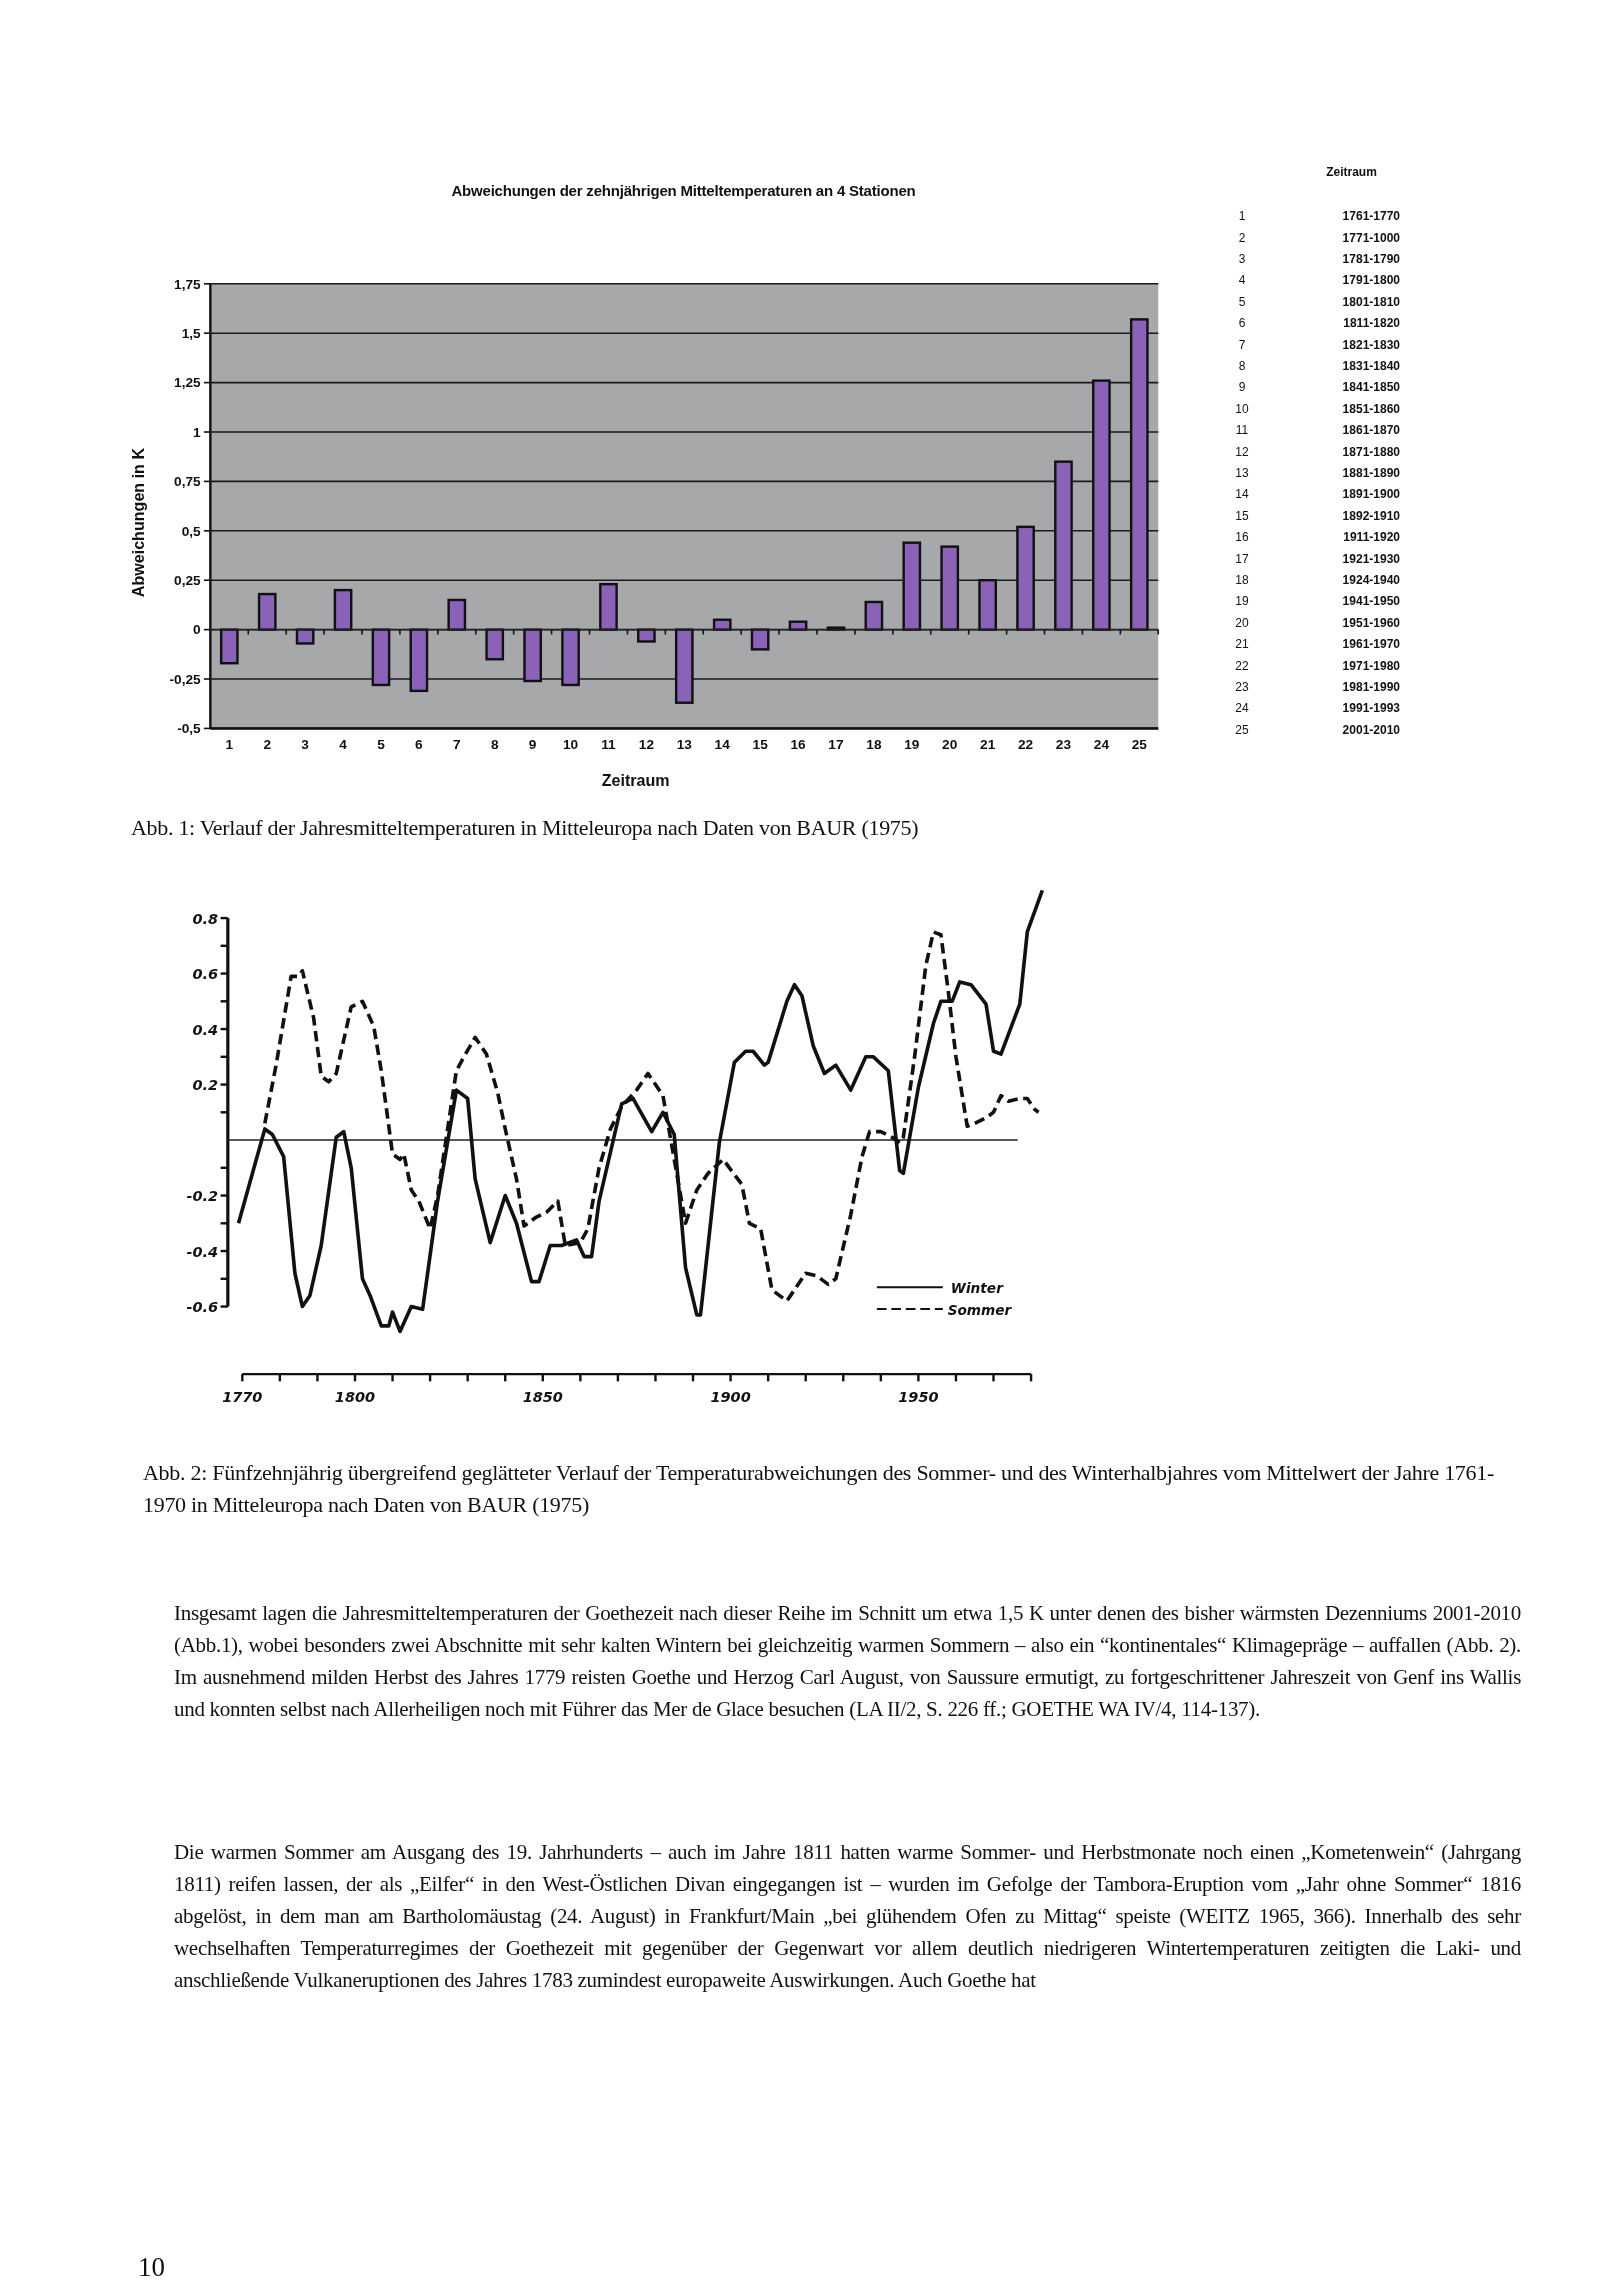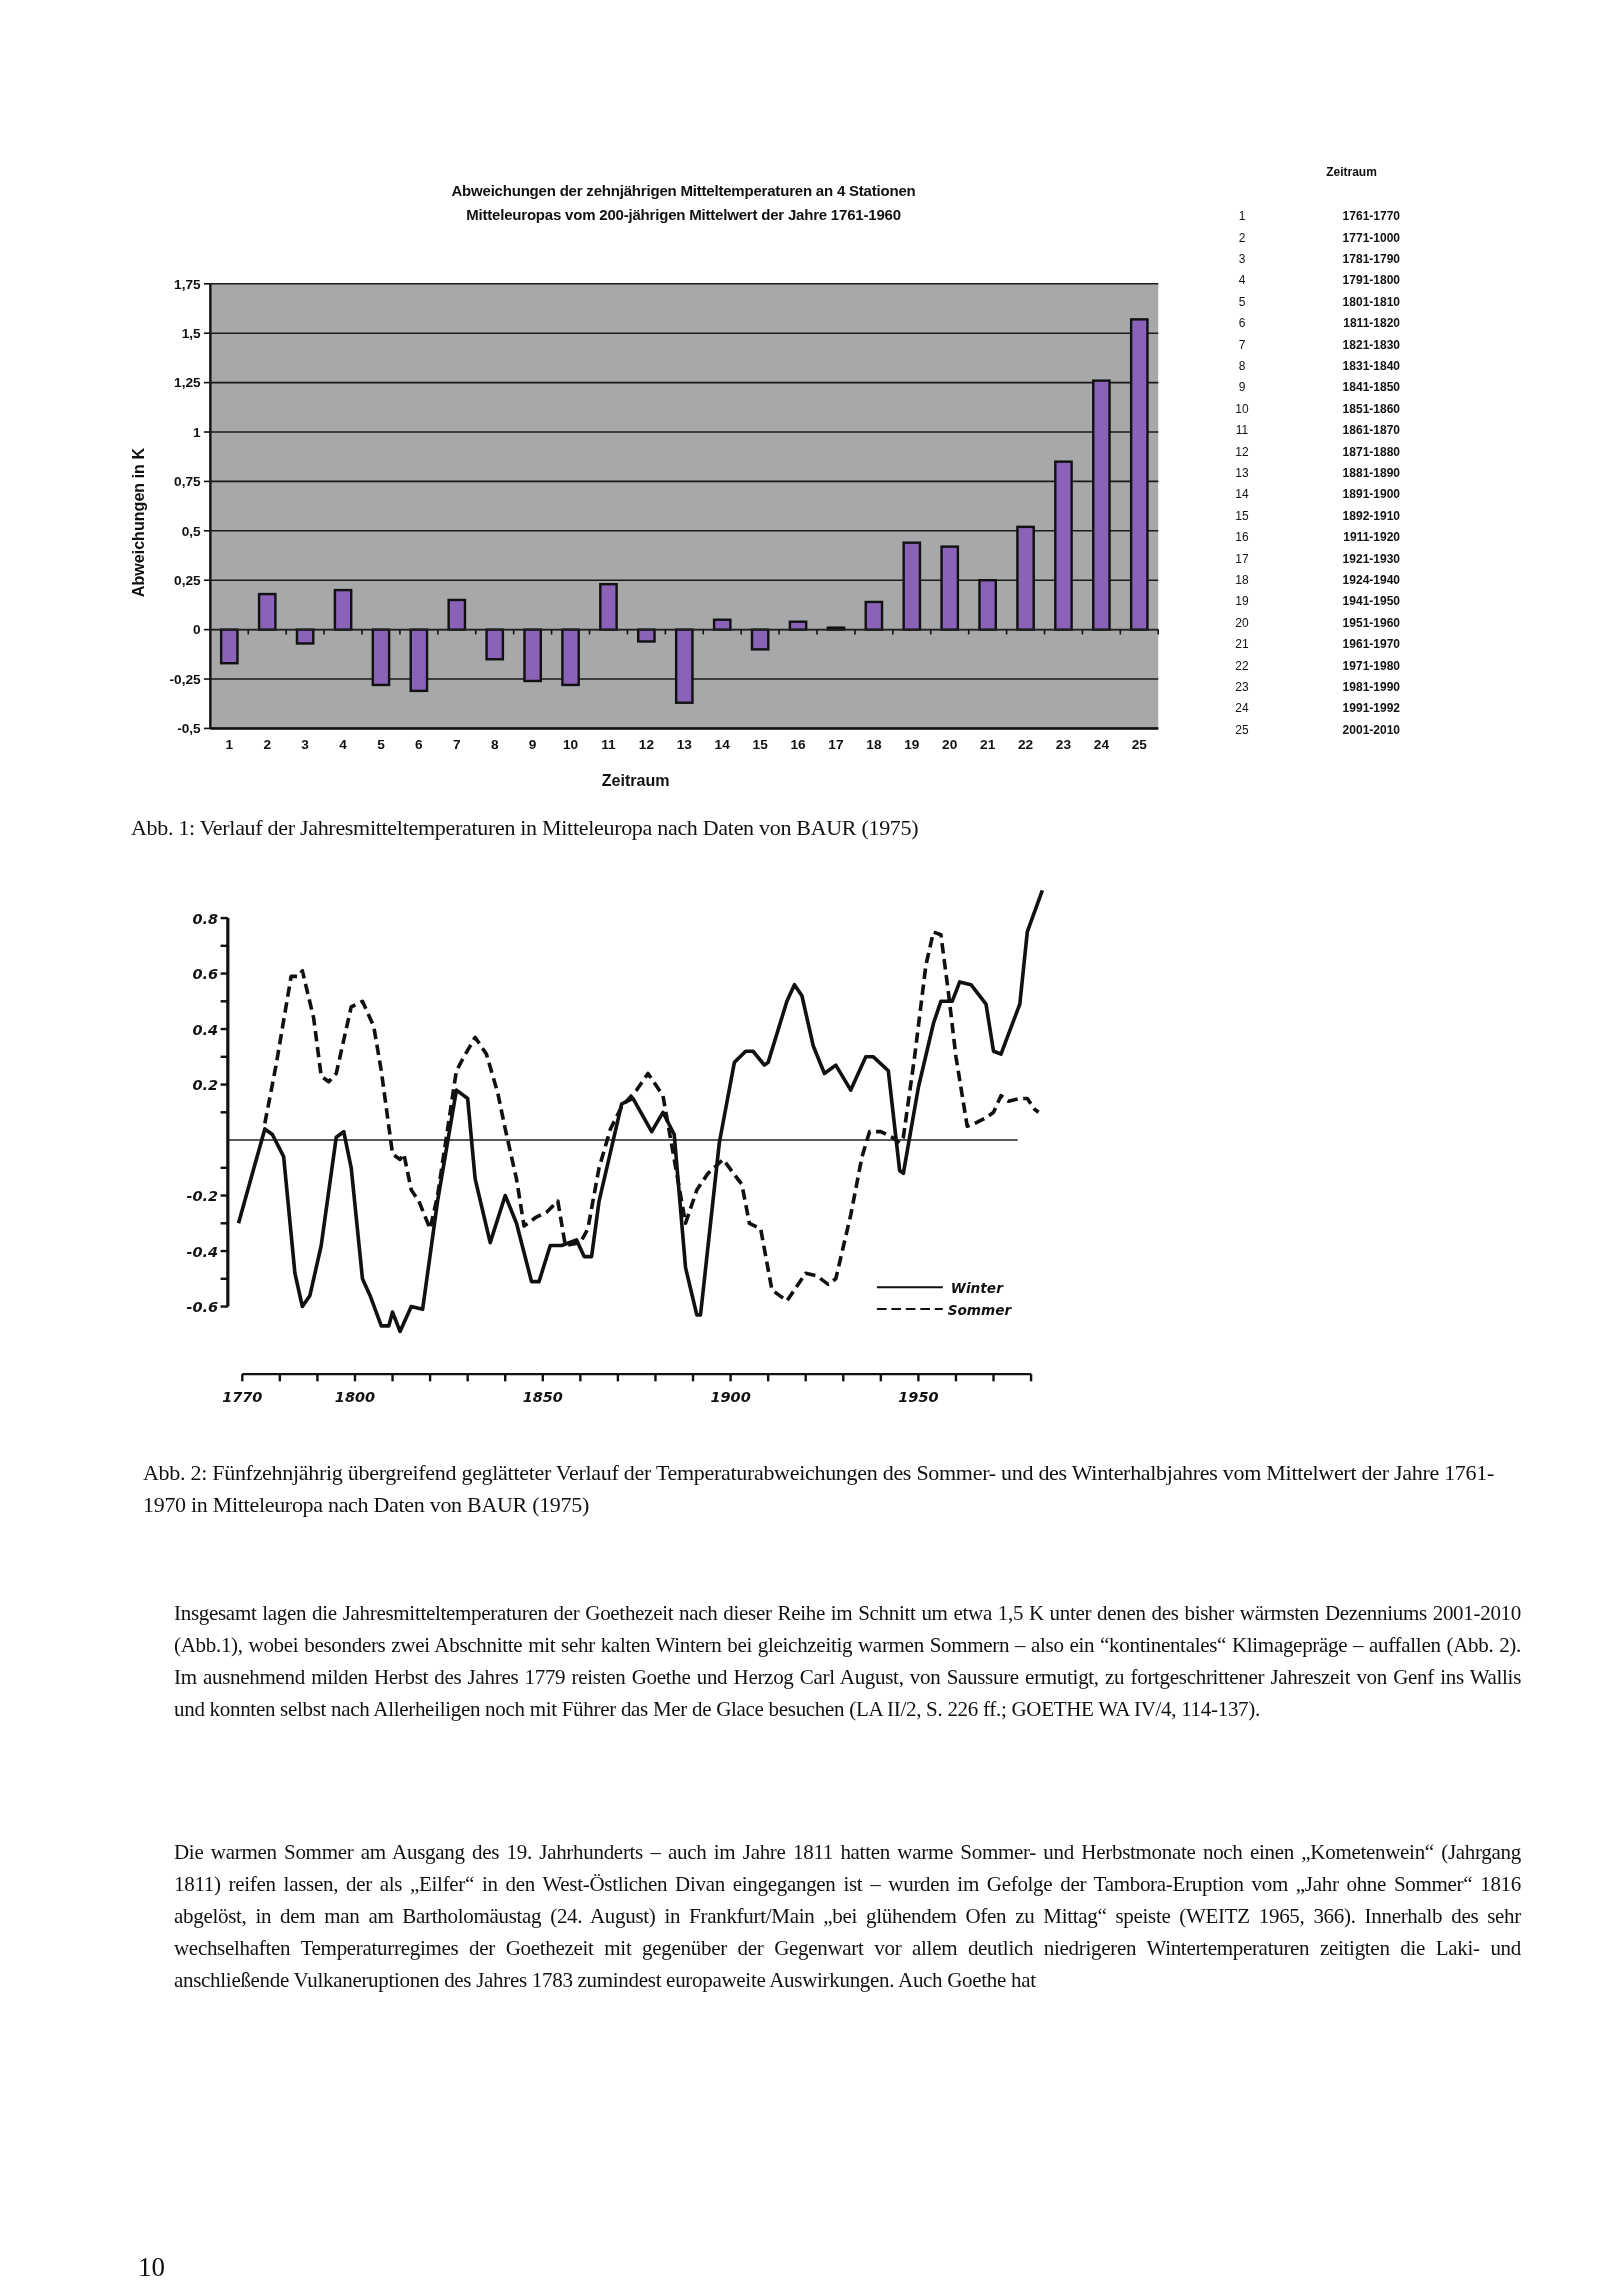--- a/index.html
+++ b/index.html
@@ -27,21 +27,20 @@
   #para2 { top: 1836px; }
   #page-number { left: 138px; top: 2252px; font-size: 27px; }
   .ltick { font-family: "DejaVu Sans", sans-serif; font-style: italic; font-weight: bold; font-size: 18px; fill: #111; }
   .legend-txt { font-family: "DejaVu Sans", sans-serif; font-style: italic; font-weight: bold; font-size: 17px; fill: #111; }
 </style>
 </head>
 <body>
 
 <div id="fig1-title" class="abs sans">
   <div>Abweichungen der zehnjährigen Mitteltemperaturen an 4 Stationen</div>
-  <div>Mitteleuropas vom 200-jährigen Mittelwert der Jahre 1761-1960</div>
 </div>
 
 <svg id="fig1" class="abs" width="1609" height="804" viewBox="0 0 2000 1000">
   <rect id="bar-plot-bg" x="261" y="353" width="1179" height="553" fill="#a6a8a9"></rect>
   <g id="bar-grid">
       <line x1="261" x2="1440" y1="906" y2="906" stroke="#1a1a1a" stroke-width="2"></line>
       <line x1="261" x2="1440" y1="844.5555555555555" y2="844.5555555555555" stroke="#1a1a1a" stroke-width="2"></line>
       <line x1="261" x2="1440" y1="783.1111111111111" y2="783.1111111111111" stroke="#1a1a1a" stroke-width="2"></line>
       <line x1="261" x2="1440" y1="721.6666666666667" y2="721.6666666666667" stroke="#1a1a1a" stroke-width="2"></line>
       <line x1="261" x2="1440" y1="660.2222222222222" y2="660.2222222222222" stroke="#1a1a1a" stroke-width="2"></line>
@@ -249,21 +248,21 @@
       <div class="row" style="top: 494px;">
         <span class="idx">22</span>
         <span class="rng">1971-1980</span>
       </div>
       <div class="row" style="top: 515px;">
         <span class="idx">23</span>
         <span class="rng">1981-1990</span>
       </div>
       <div class="row" style="top: 536px;">
         <span class="idx">24</span>
-        <span class="rng">1991-1992</span>
+        <span class="rng">1991-1993</span>
       </div>
       <div class="row" style="top: 558px;">
         <span class="idx">25</span>
         <span class="rng">2001-2010</span>
       </div>
     </div>
 </div>
 
 <div id="cap1" class="abs caption">Abb. 1:  Verlauf der Jahresmitteltemperaturen  in Mitteleuropa nach Daten von BAUR (1975)</div>
 

